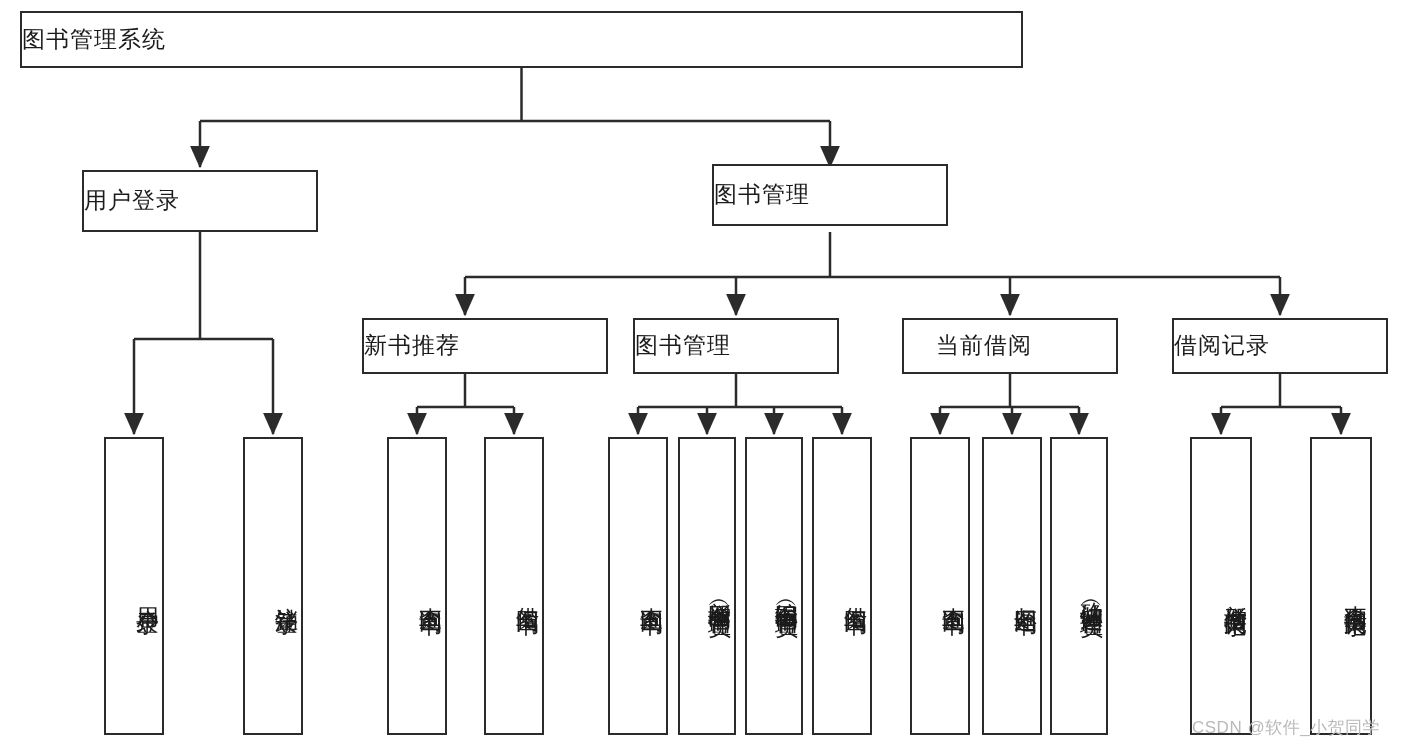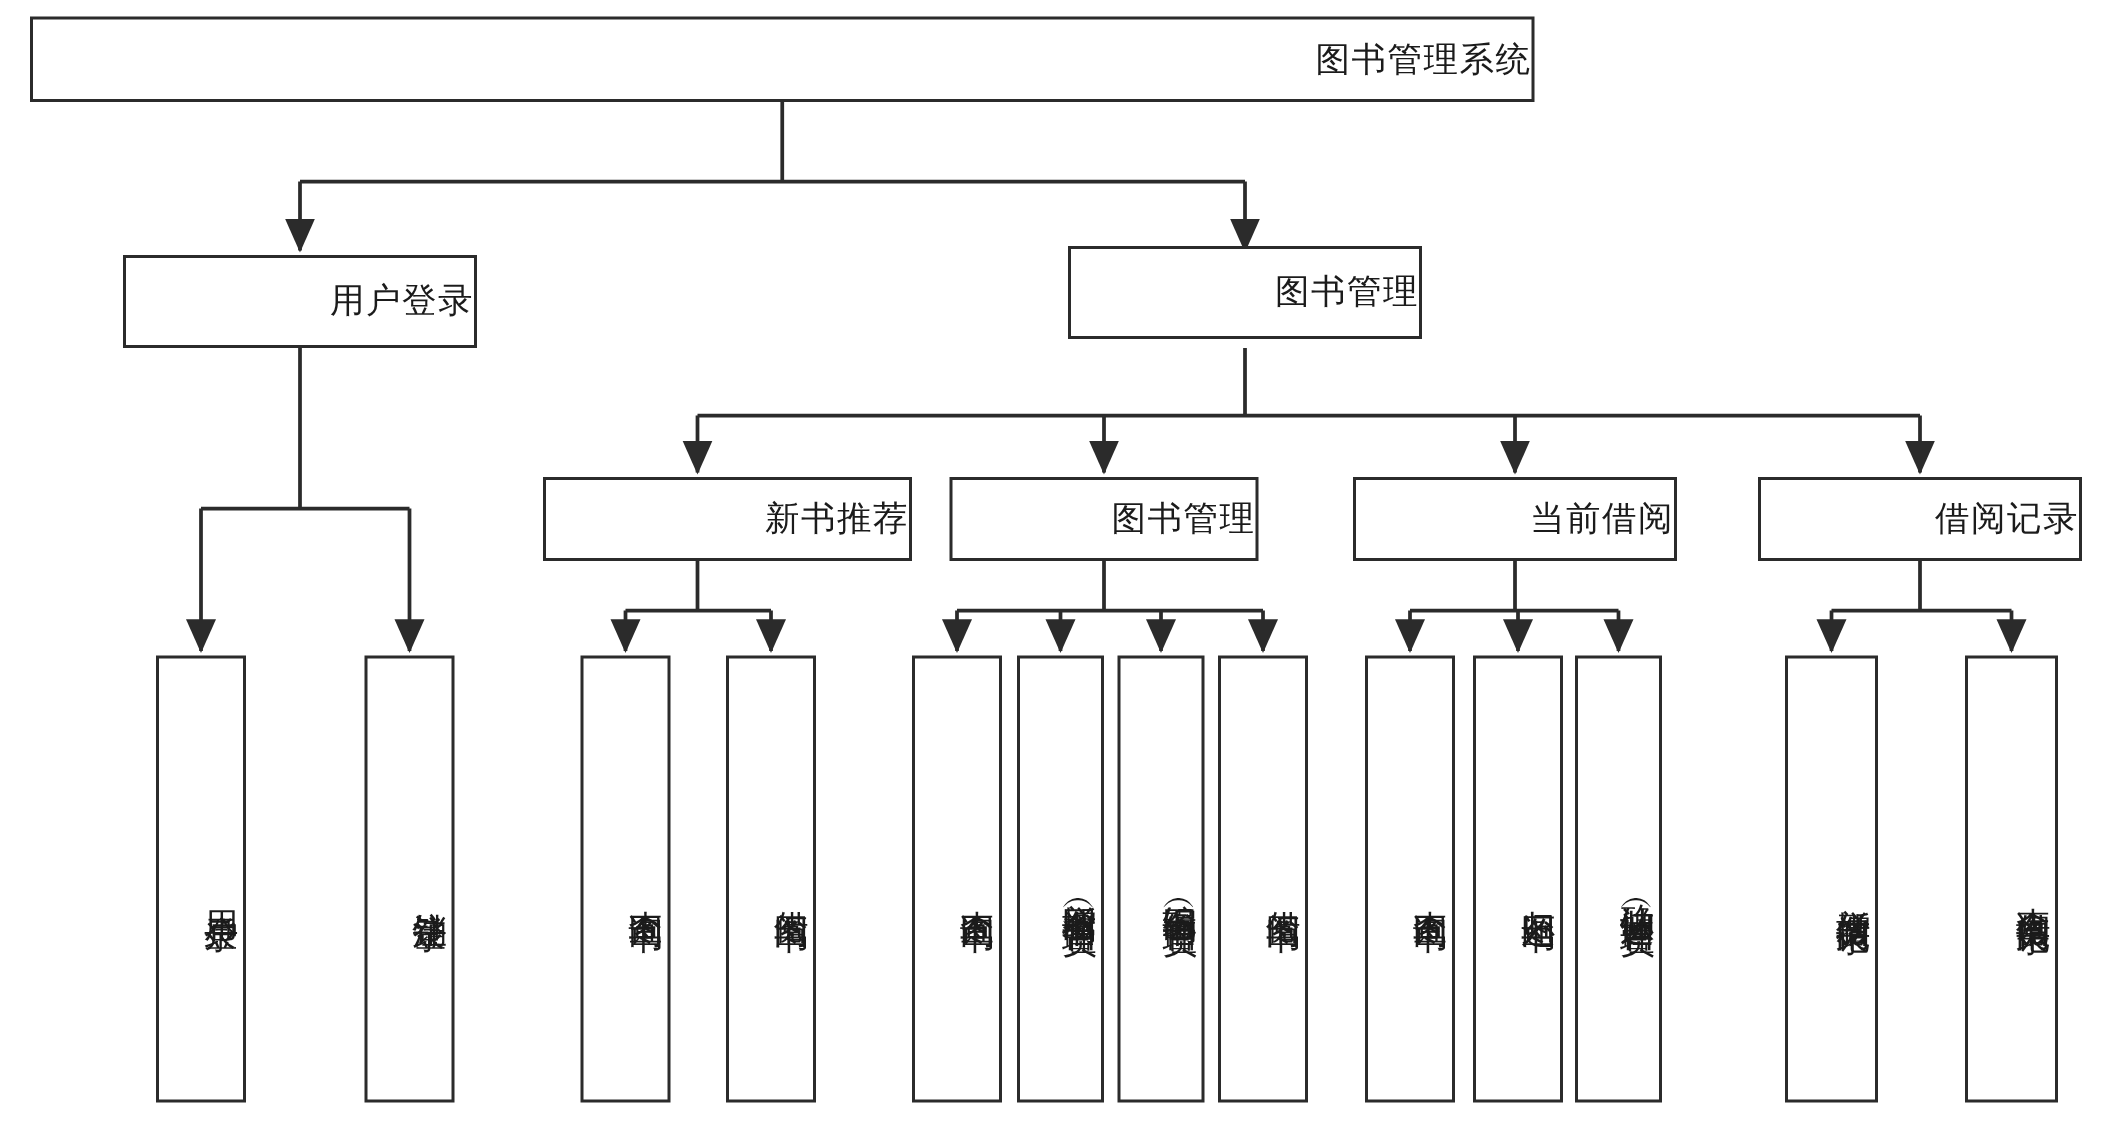--- a/index.html
+++ b/index.html
@@ -27,21 +27,21 @@
     pointer-events: none;
   }
   .node {
     position: absolute;
     box-sizing: border-box;
     border: 2.5px solid #2b2b2b;
     background: #ffffff;
     color: #1b1b1b;
     display: flex;
     align-items: center;
-    justify-content: flex-end;
+    justify-content: flex-start;
     text-align: center;
   }
   .node.horiz {
     font-size: 23px;
     letter-spacing: 1px;
     line-height: 1.2;
   }
   .node.vert {
     writing-mode: vertical-rl;
     text-orientation: upright;
@@ -122,21 +122,21 @@
       </div>
       <div class="node horiz" style="left: 712px; top: 164px; width: 236px; height: 62px;">
         <span class="hlabel">图书管理</span>
       </div>
       <div class="node horiz" style="left: 362px; top: 318px; width: 246px; height: 56px;">
         <span class="hlabel">新书推荐</span>
       </div>
       <div class="node horiz" style="left: 633px; top: 318px; width: 206px; height: 56px;">
         <span class="hlabel">图书管理</span>
       </div>
-      <div class="node horiz" style="left: 902px; top: 318px; width: 216px; height: 56px;">
+      <div class="node horiz" style="left: 902px; top: 318px; width: 216px; height: 56px; padding-left: 32px;">
         <span class="hlabel">当前借阅</span>
       </div>
       <div class="node horiz" style="left: 1172px; top: 318px; width: 216px; height: 56px;">
         <span class="hlabel">借阅记录</span>
       </div>
       <div class="node vert" style="left: 104px; top: 437px; width: 60px; height: 298px;">
         <span class="vlabel">用户登录</span>
       </div>
       <div class="node vert" style="left: 243px; top: 437px; width: 60px; height: 298px;">
         <span class="vlabel">注销登录</span>
@@ -169,13 +169,14 @@
         <span class="vlabel">确认归还（管理员）</span>
       </div>
       <div class="node vert" style="left: 1190px; top: 437px; width: 62px; height: 298px;">
         <span class="vlabel">新增借阅记录</span>
       </div>
       <div class="node vert" style="left: 1310px; top: 437px; width: 62px; height: 298px;">
         <span class="vlabel">查询借阅记录</span>
       </div>
     </div>
 
+  <div id="watermark" style="left: 1192px; top: 716px;">CSDN @软件_小贺同学</div>
 </div>
 
 </body></html>

